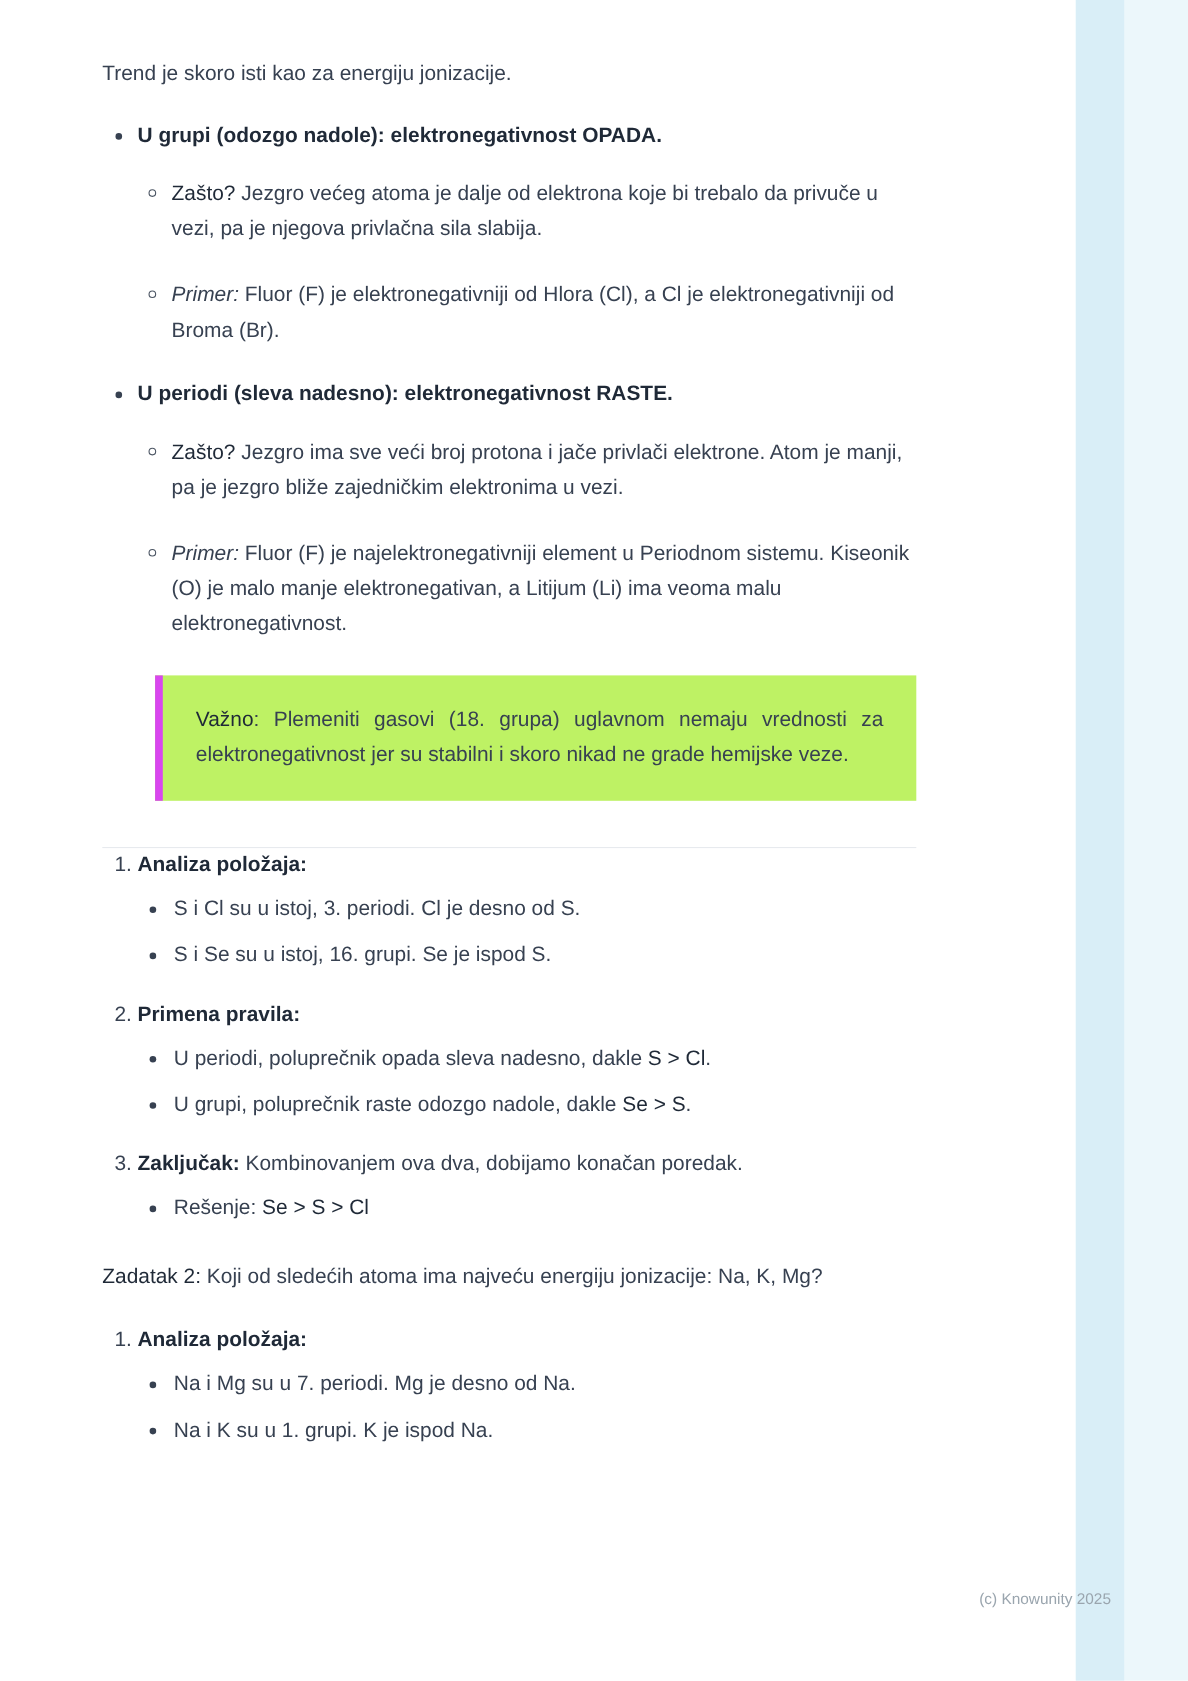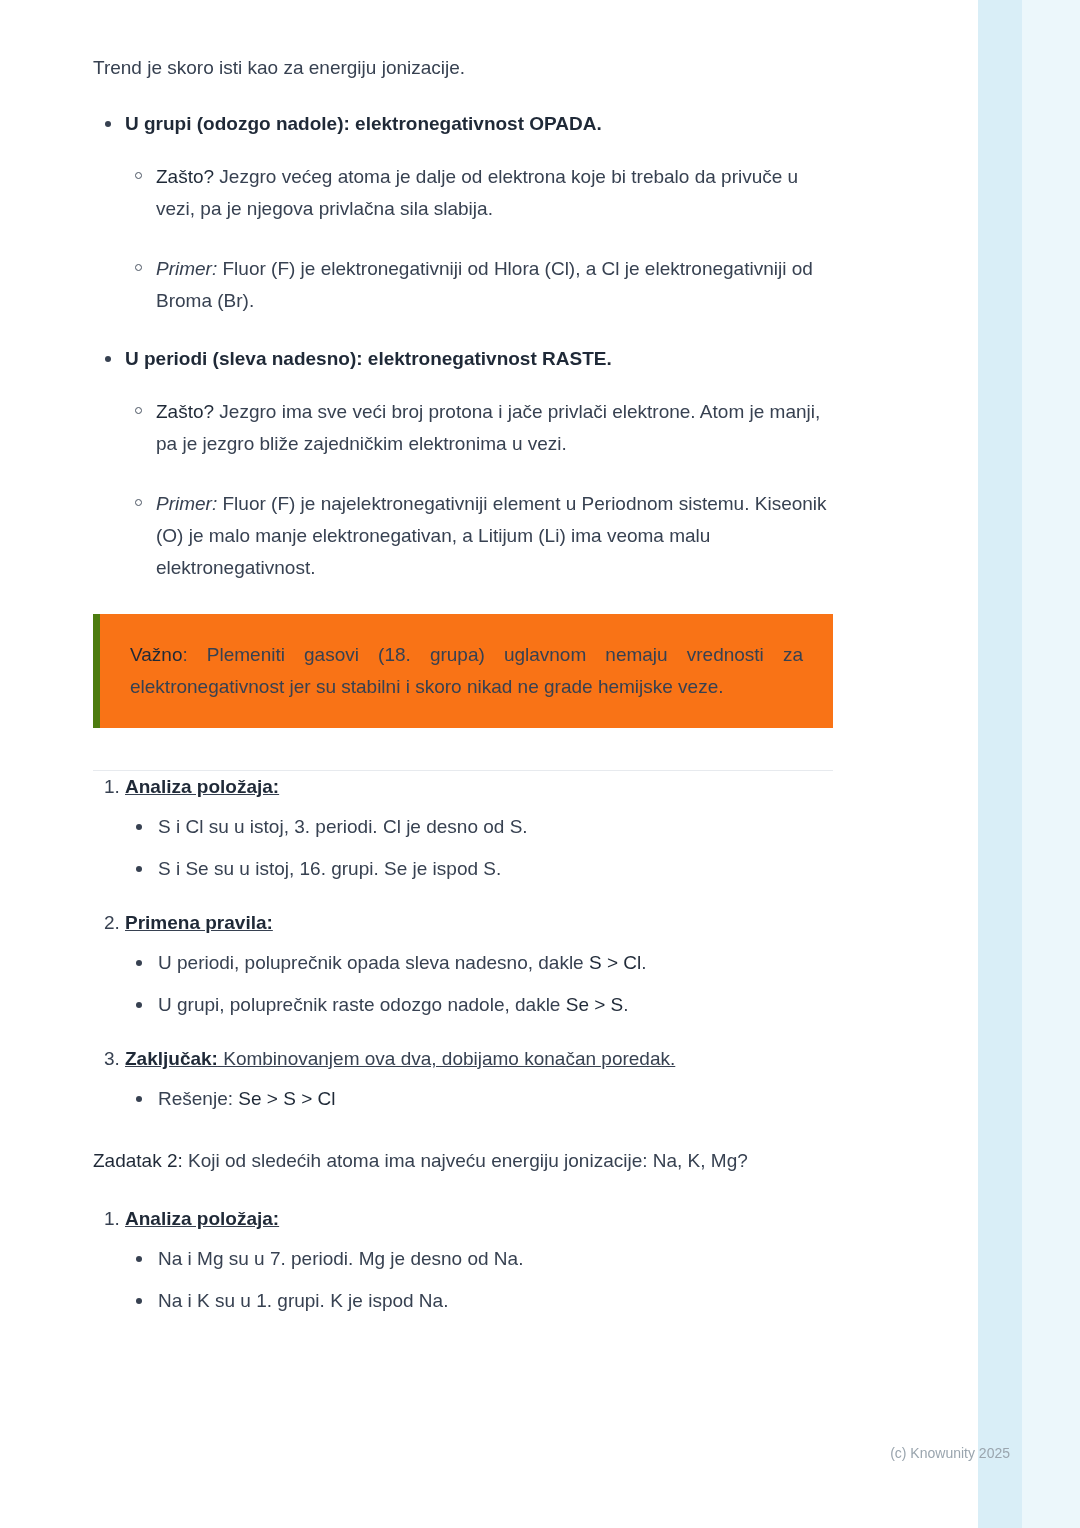--- a/index.html
+++ b/index.html
@@ -23,30 +23,30 @@
   .m1 { flex: 0 0 32px; padding-top: 13px; }
   .m1 .dot { display: block; width: 6px; height: 6px; border-radius: 50%; background: #374151; margin-left: 12px; }
   .li1-title { font-weight: 700; color: #1f2937; flex: 1; }
   .subs { margin-top: 21px; margin-left: 32px; }
   .li2 { display: flex; margin-bottom: 13px; }
   .li2:last-child { margin-bottom: 0; margin-top: 28px; }
   .m2 { flex: 0 0 31px; padding-top: 11px; }
   .m2 .circle { display: block; width: 7px; height: 7px; border: 1.6px solid #4b5563; border-radius: 50%; margin-left: 10px; }
   .li2-text { flex: 1; }
   .callout {
-    margin-top: 30px; background: #f97316; border-left: 7px solid #4d7c0f;
-    padding: 25px 30px; text-align: justify;
+    margin-top: 30px; background: #bef264; border-left: 7px solid #d946ef;
+    padding: 25px 30px; text-align: justify; margin-left: 48px;
   }
   hr.divider { border: none; border-top: 1px solid #e7eaee; margin: 42px 0 0; }
   h2.section-title { font-size: 30px; line-height: 36px; color: #2cb3dc; font-weight: 700; margin: 44px 0 34px; }
   .task { margin-bottom: 26px; }
   .step { margin-bottom: 22px; }
   .step-head { display: flex; }
   .step-num { flex: 0 0 32px; padding-left: 11px; }
-  .step-title { flex: 1; text-decoration: underline; }
+  .step-title { flex: 1; }
   .step-title .lead { font-weight: 700; color: #1f2937; }
   .step-bullets { margin-left: 43px; margin-top: 8px; }
   .li3 { display: flex; margin-bottom: 10px; }
   .li3:last-child { margin-bottom: 0; }
   .m3 { flex: 0 0 22px; padding-top: 13px; }
   .m3 .dot { display: block; width: 6px; height: 6px; border-radius: 50%; background: #374151; }
   .li3-text { flex: 1; }
   .task2 { margin-top: 30px; }
   .footer {
     position: absolute; right: 70px; bottom: 66px; z-index: 3;

